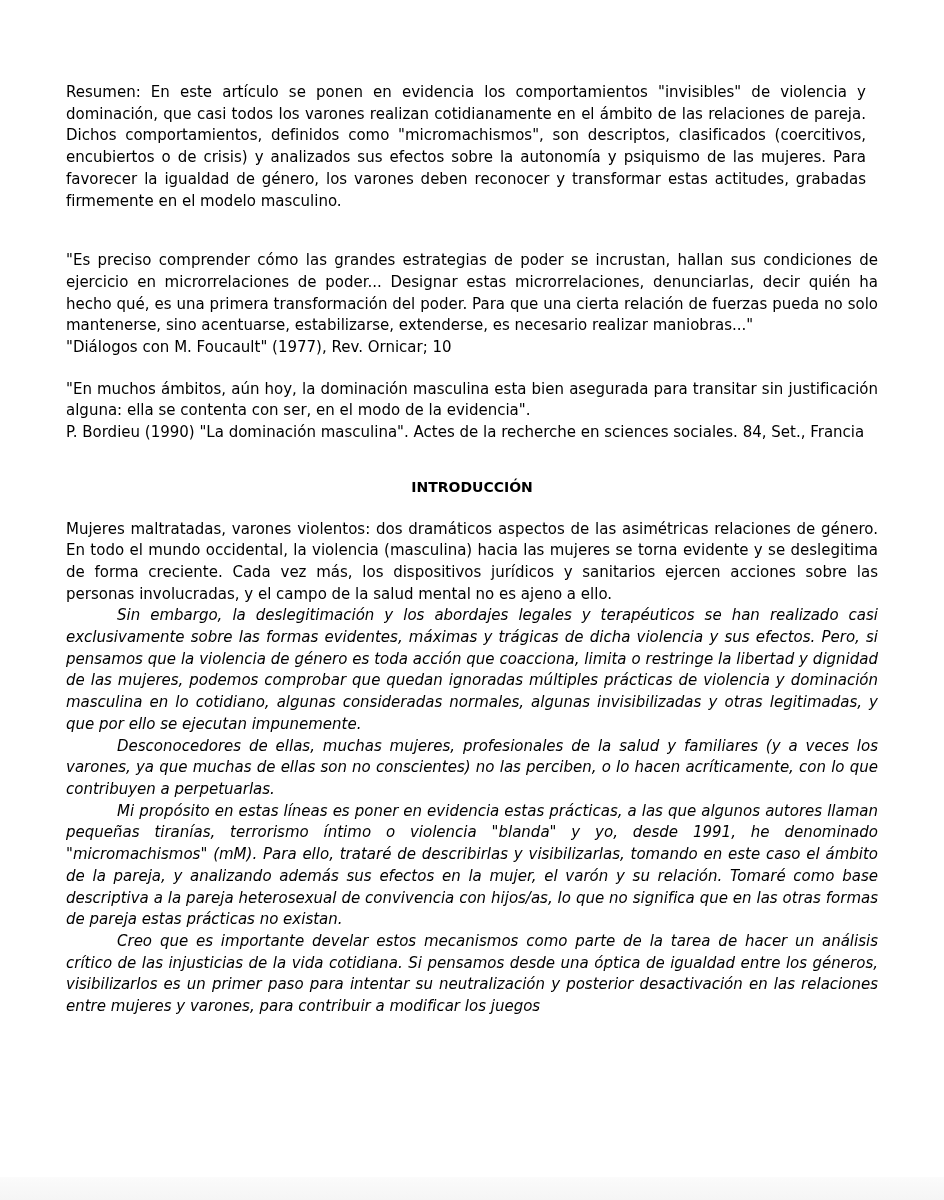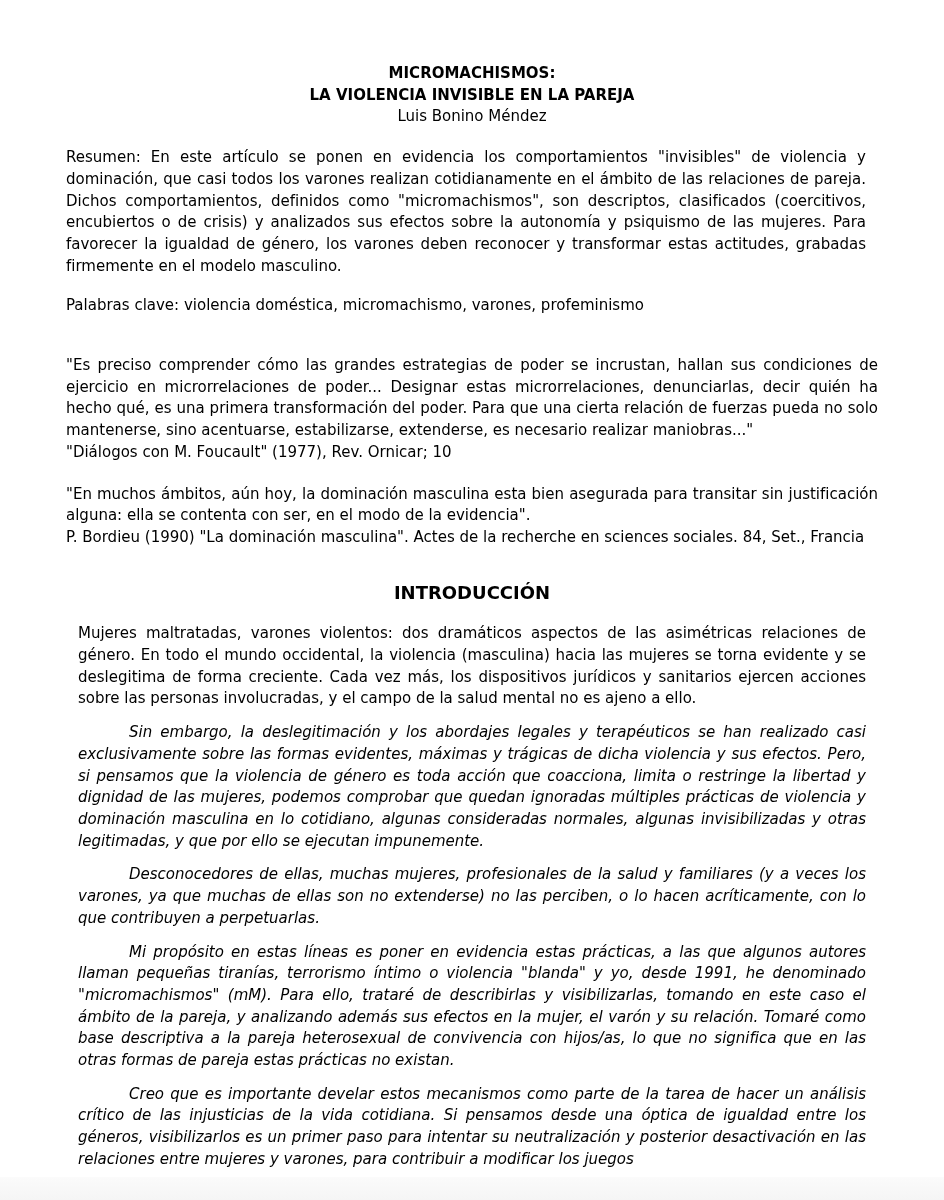--- a/index.html
+++ b/index.html
@@ -45,75 +45,69 @@
   }
   .quote-block-2 {
     margin-top: 20px;
   }
   .quote-text, .quote-source {
     margin: 0;
     text-align: justify;
   }
   .section-heading {
     margin: 33px 0 0 0;
-    font-size: 18px;
+    font-size: 14px;
     line-height: 21.7px;
     font-weight: bold;
     text-align: center;
   }
   .intro {
     margin-top: 20px;
   }
   .intro p {
-    margin: 12px;
+    margin: 0;
     text-align: justify;
   }
   .intro p.indent {
     text-indent: 51px;
     font-style: italic;
   }
   .page-bottom-gap {
     position: absolute;
     left: 0;
     right: 0;
     bottom: 0;
     height: 23px;
     background: linear-gradient(180deg, #fbfbfb 0%, #f5f5f5 100%);
   }
 </style>
 </head>
 <body>
 
 <div class="page">
 
-  <header class="doc-header">
-    <div class="doc-title">MICROMACHISMOS:</div>
-    <div class="doc-title">LA VIOLENCIA INVISIBLE EN LA PAREJA</div>
-    <div class="doc-author">Luis Bonino Méndez</div>
-  </header>
 
   <p class="abstract">Resumen: En este artículo se ponen en evidencia los comportamientos "invisibles" de violencia y dominación, que casi todos los varones realizan cotidianamente en el ámbito de las relaciones de pareja. Dichos comportamientos, definidos como "micromachismos", son descriptos, clasificados (coercitivos, encubiertos o de crisis) y analizados sus efectos sobre la autonomía y psiquismo de las mujeres. Para favorecer la igualdad de género, los varones deben reconocer y transformar estas actitudes, grabadas firmemente en el modelo masculino.</p>
 
-  <p class="keywords">Palabras clave: violencia doméstica, micromachismo, varones, profeminismo</p>
 
   <div class="quote-block-1">
     <p class="quote-text">"Es preciso comprender cómo las grandes estrategias de poder se incrustan, hallan sus condiciones de ejercicio en microrrelaciones de poder... Designar estas microrrelaciones, denunciarlas, decir quién ha hecho qué, es una primera transformación del poder. Para que una cierta relación de fuerzas pueda no solo mantenerse, sino acentuarse, estabilizarse, extenderse, es necesario realizar maniobras..."</p>
     <p class="quote-source">"Diálogos con M. Foucault" (1977), Rev. Ornicar; 10</p>
   </div>
 
   <div class="quote-block-2">
     <p class="quote-text">"En muchos ámbitos, aún hoy, la dominación masculina esta bien asegurada para transitar sin justificación alguna: ella se contenta con ser, en el modo de la evidencia".</p>
     <p class="quote-source">P. Bordieu (1990) "La dominación masculina". Actes de la recherche en sciences sociales. 84, Set., Francia</p>
   </div>
 
   <h2 class="section-heading">INTRODUCCIÓN</h2>
 
   <div class="intro">
     <p>Mujeres maltratadas, varones violentos: dos dramáticos aspectos de las asimétricas relaciones de género. En todo el mundo occidental, la violencia (masculina) hacia las mujeres se torna evidente y se deslegitima de forma creciente. Cada vez más, los dispositivos jurídicos y sanitarios ejercen acciones sobre las personas involucradas, y el campo de la salud mental no es ajeno a ello.</p>
     <p class="indent">Sin embargo, la deslegitimación y los abordajes legales y terapéuticos se han realizado casi exclusivamente sobre las formas evidentes, máximas y trágicas de dicha violencia y sus efectos. Pero, si pensamos que la violencia de género es toda acción que coacciona, limita o restringe la libertad y dignidad de las mujeres, podemos comprobar que quedan ignoradas múltiples prácticas de violencia y dominación masculina en lo cotidiano, algunas consideradas normales, algunas invisibilizadas y otras legitimadas, y que por ello se ejecutan impunemente.</p>
-    <p class="indent">Desconocedores de ellas, muchas mujeres, profesionales de la salud y familiares (y a veces los varones, ya que muchas de ellas son no extenderse) no las perciben, o lo hacen acríticamente, con lo que contribuyen a perpetuarlas.</p>
+    <p class="indent">Desconocedores de ellas, muchas mujeres, profesionales de la salud y familiares (y a veces los varones, ya que muchas de ellas son no conscientes) no las perciben, o lo hacen acríticamente, con lo que contribuyen a perpetuarlas.</p>
     <p class="indent">Mi propósito en estas líneas es poner en evidencia estas prácticas, a las que algunos autores llaman pequeñas tiranías, terrorismo íntimo o violencia "blanda" y yo, desde 1991, he denominado "micromachismos" (mM). Para ello, trataré de describirlas y visibilizarlas, tomando en este caso el ámbito de la pareja, y analizando además sus efectos en la mujer, el varón y su relación. Tomaré como base descriptiva a la pareja heterosexual de convivencia con hijos/as, lo que no significa que en las otras formas de pareja estas prácticas no existan.</p>
     <p class="indent">Creo que es importante develar estos mecanismos como parte de la tarea de hacer un análisis crítico de las injusticias de la vida cotidiana. Si pensamos desde una óptica de igualdad entre los géneros, visibilizarlos es un primer paso para intentar su neutralización y posterior desactivación en las relaciones entre mujeres y varones, para contribuir a modificar los juegos</p>
   </div>
 
 </div>
 
 <div class="page-bottom-gap"></div>
 
 </body></html>

